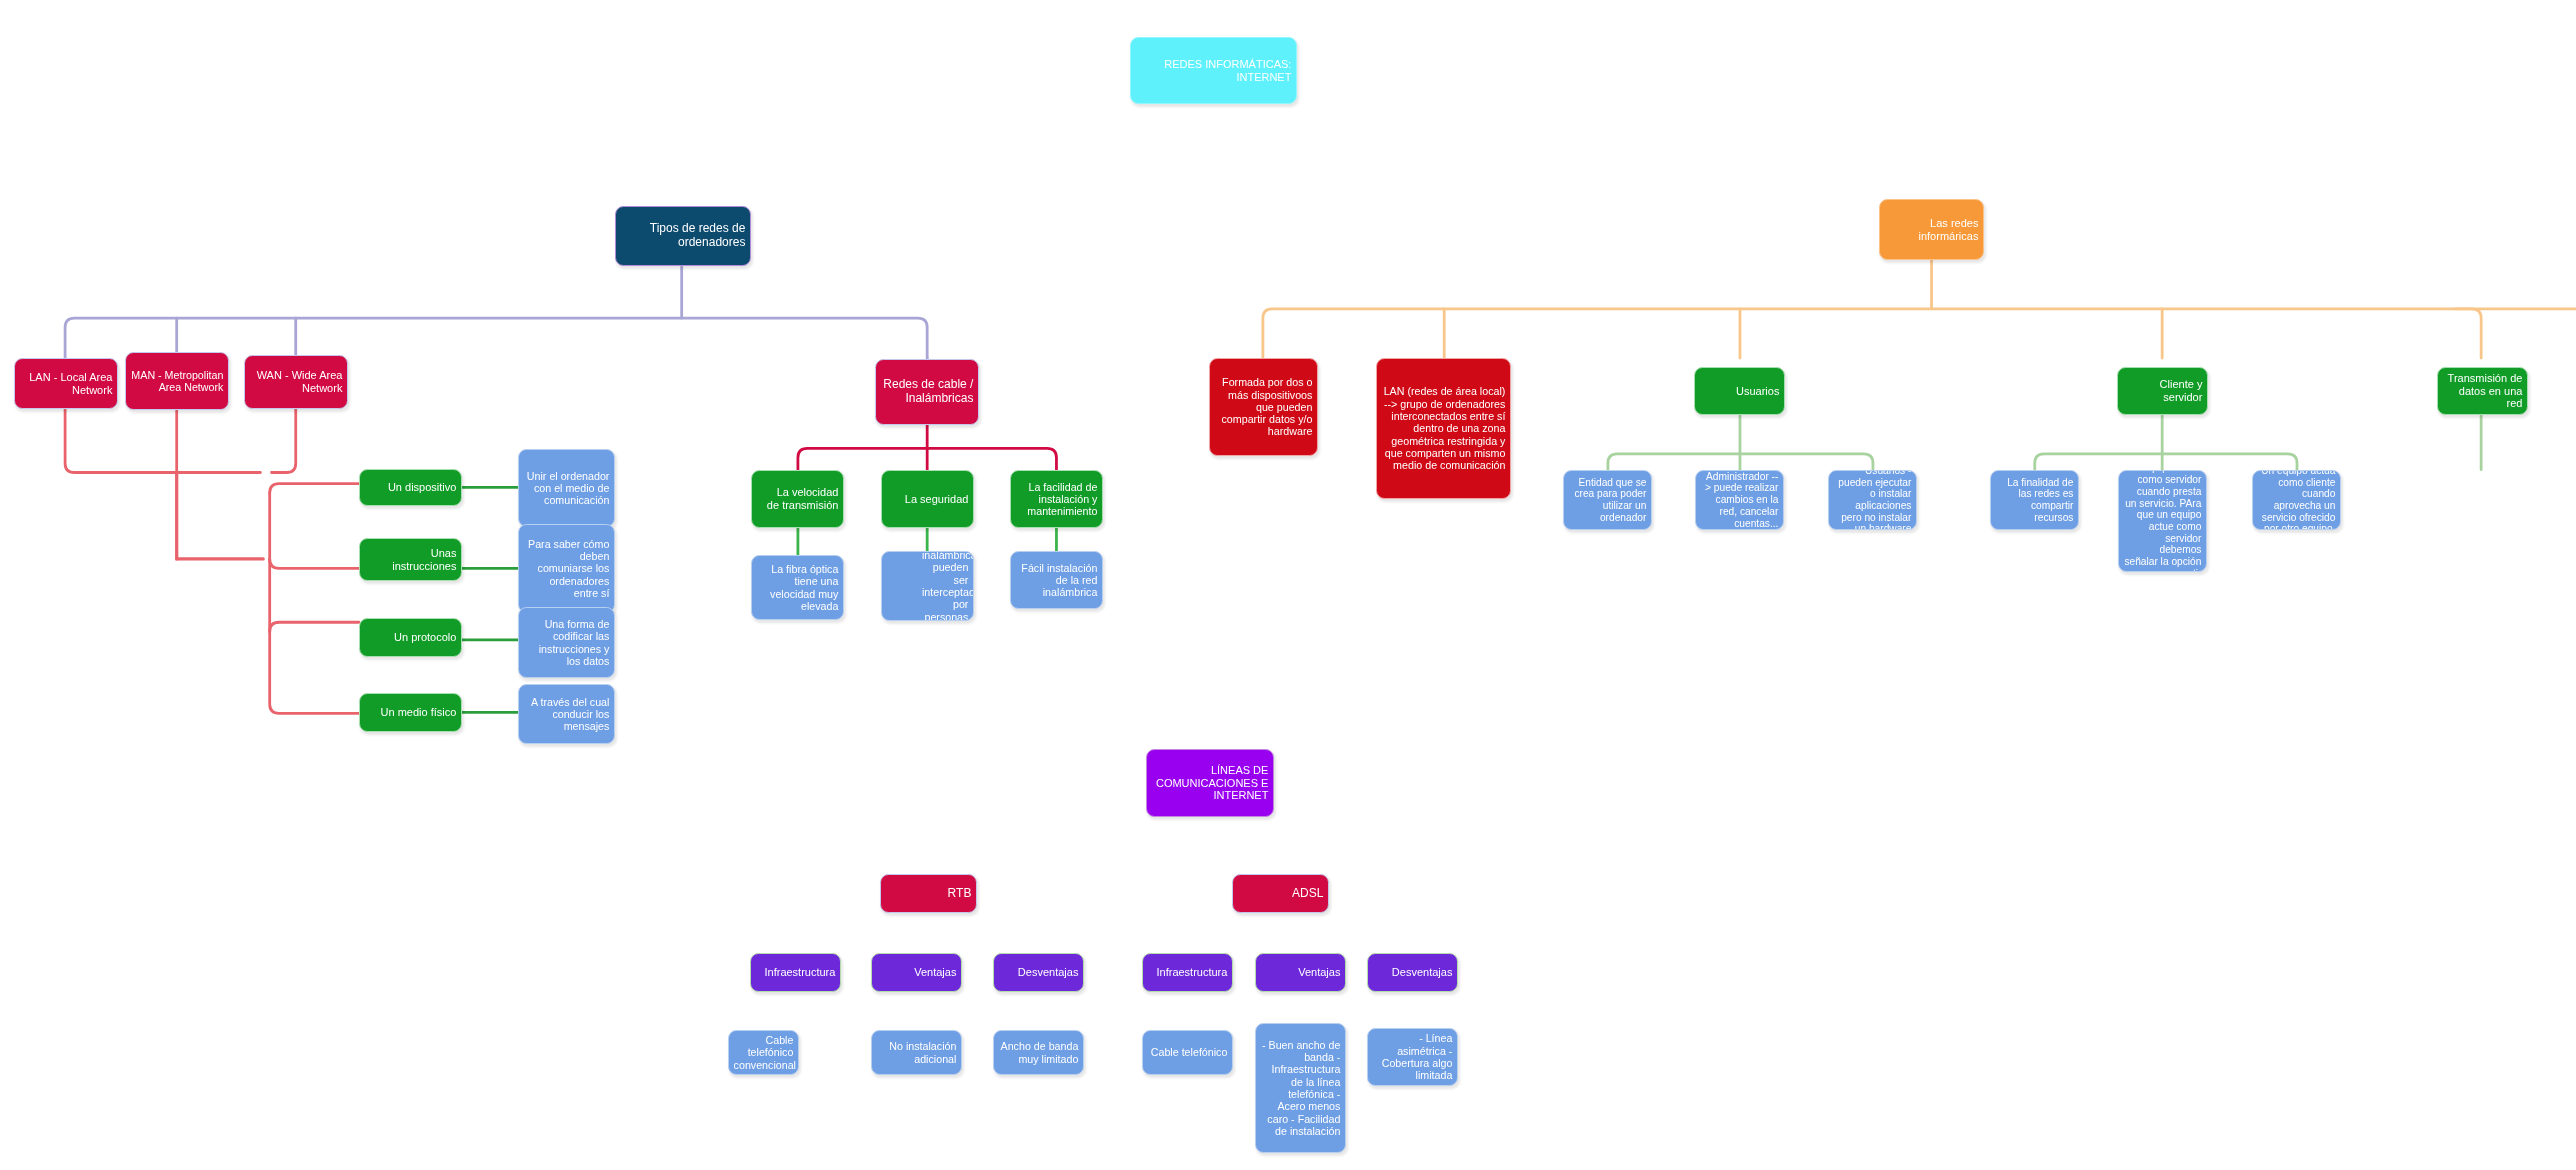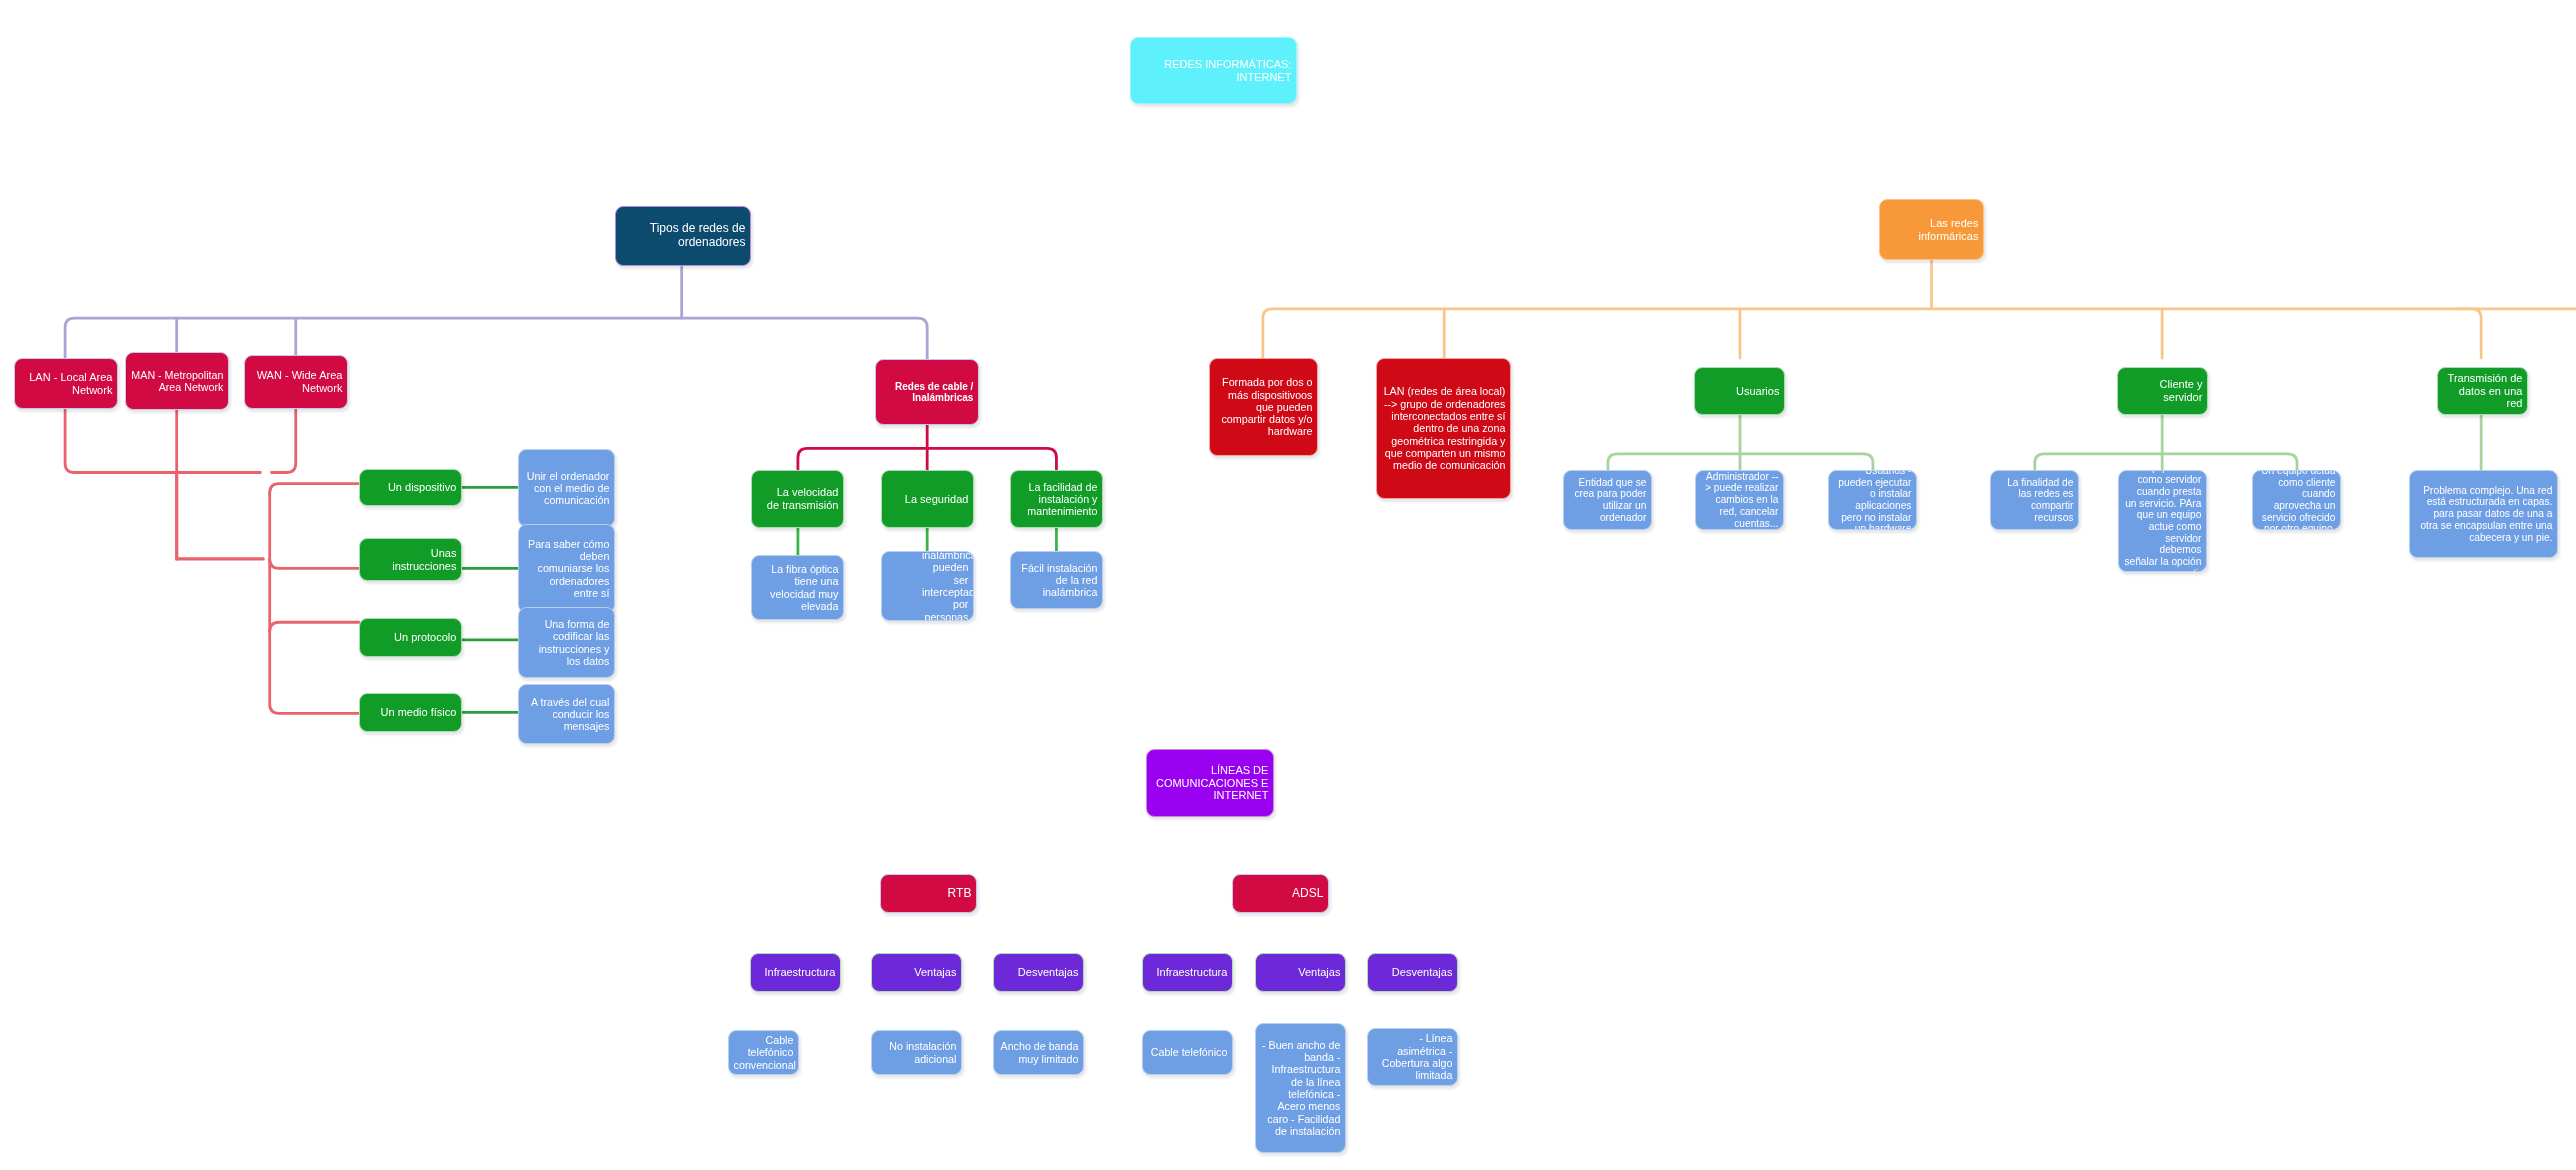--- a/index.html
+++ b/index.html
@@ -45,21 +45,21 @@
   .n-orange {background:#f79939;border-color:#fbc389;}
   .n-crimson{background:#d10a44;border-color:#c3c8ec;}
   .n-red    {background:#cf0a16;border-color:#f2a3a6;}
   .n-green  {background:#109c26;border-color:#a8dfb0;}
   .n-green2 {background:#6d28d9;border-color:#b3ddab;}
   .n-blue   {background:#6e9ee4;border-color:#b8d0f0;}
 
   .fs-11{font-size:10.2px;}
   .fs-115{font-size:10.7px;}
   .fs-12{font-size:11px;}
-  .fs-125{font-size:10px;font-weight:bold;}
+  .fs-125{font-size:12px;}
   .fs-13{font-size:12px;}
 </style>
 </head>
 <body>
 
 <div id="canvas">
 
   <svg class="links" viewBox="0 0 2770 1259">
     <g fill="none" stroke-linecap="round" stroke-linejoin="round">
 
@@ -218,23 +218,20 @@
   <div class="node n-blue fs-11" style="left:2118px;top:470px;width:89px;height:102px;">
     <span>Un equipo actúa como servidor cuando presta un servicio. PAra que un equipo actue como servidor debemos señalar la opción compartir</span>
   </div>
   <div class="node n-blue fs-11" style="left:2252px;top:470px;width:89px;height:60px;">
     <span>Un equipo actúa como cliente cuando aprovecha un servicio ofrecido por otro equipo.</span>
   </div>
 
   <div class="node n-green fs-12" style="left:2437px;top:367px;width:91px;height:48px;">
     <span>Transmisión de datos en una red</span>
   </div>
-  <div class="node n-blue fs-11" style="left:2409px;top:470px;width:149px;height:88px;">
-    <span>Problema complejo. Una red está estructurada en capas. para pasar datos de una a otra se encapsulan entre una cabecera y un pie.</span>
-  </div>
 
   <div class="node n-violet fs-12" style="left:1146px;top:749px;width:128px;height:68px;">
     <span>LÍNEAS DE COMUNICACIONES E INTERNET</span>
   </div>
 
   <div class="node n-crimson fs-13" style="left:872px;top:874px;width:97px;height:39px;margin-left:8px;">
     <span>RTB</span>
   </div>
   <div class="node n-green2 fs-12" style="left:750px;top:953px;width:91px;height:39px;">
     <span>Infraestructura</span>

